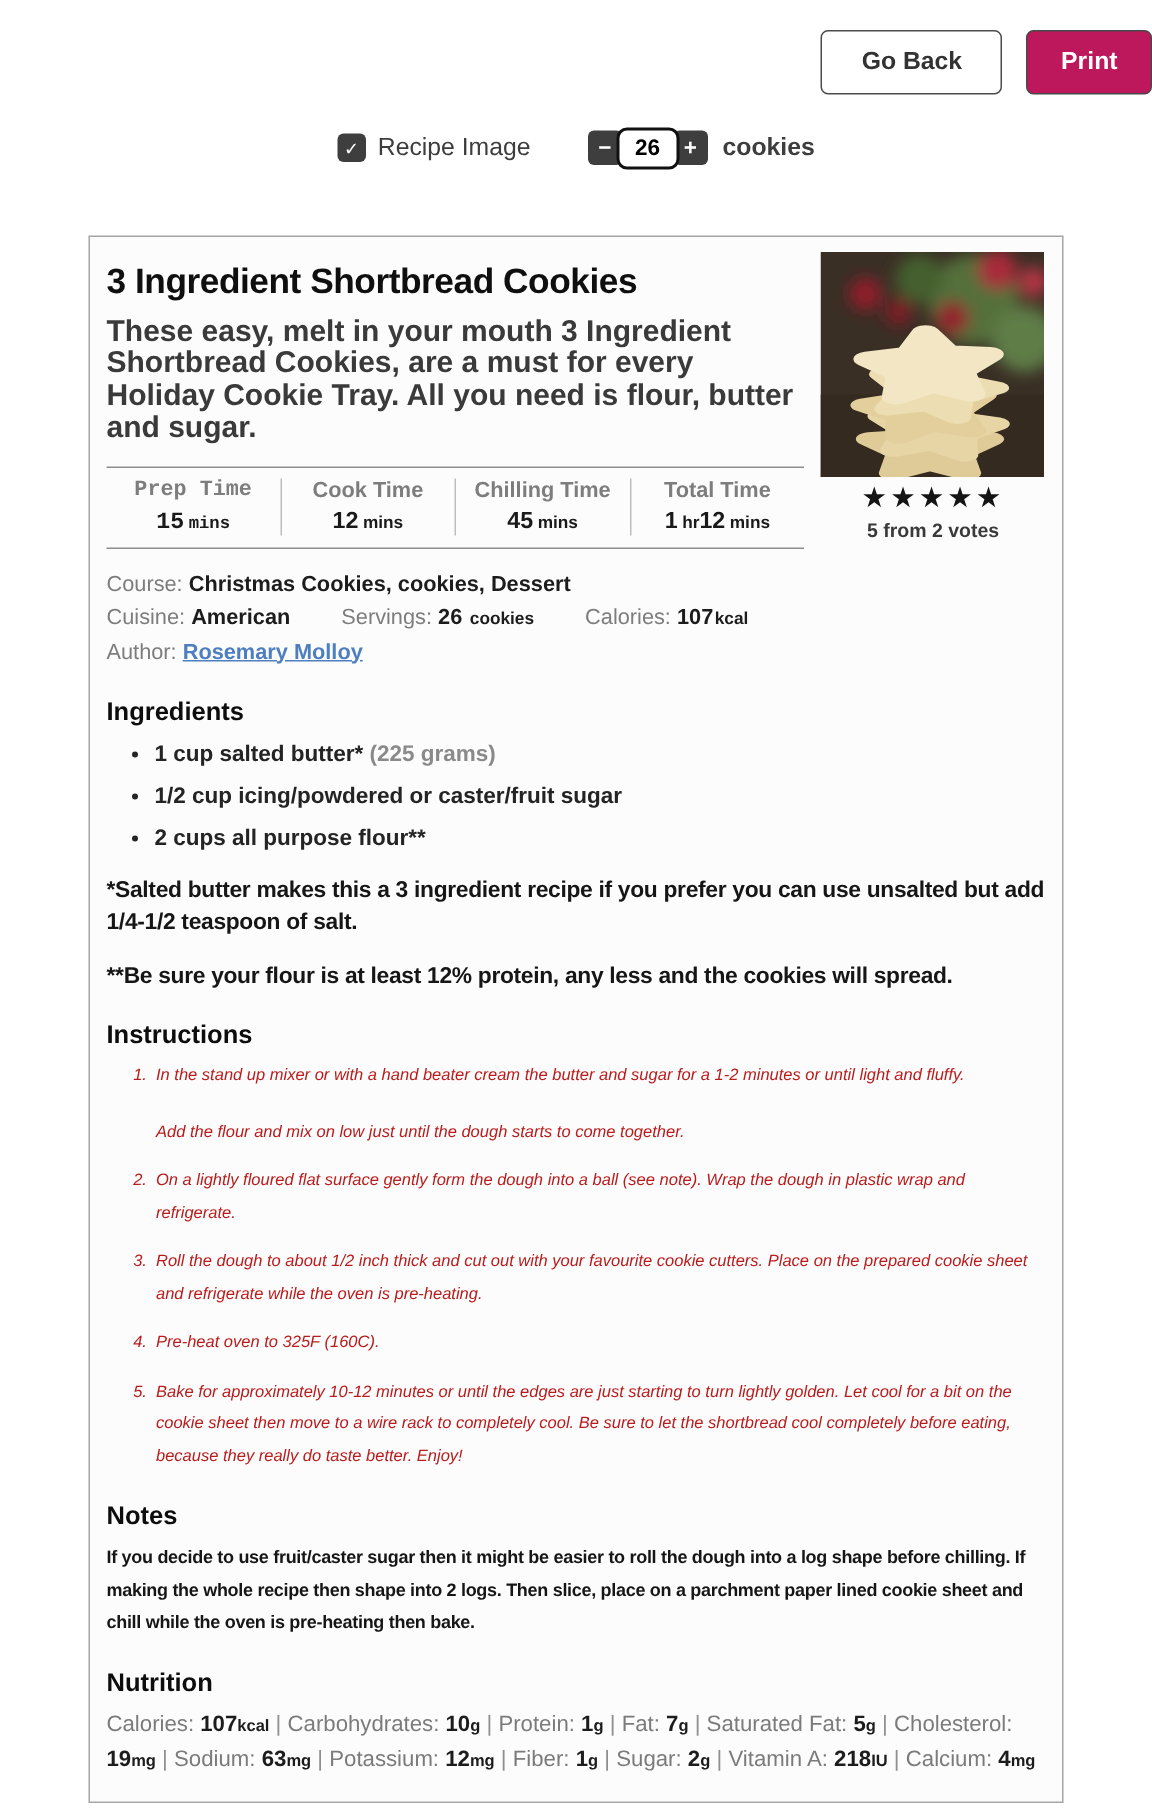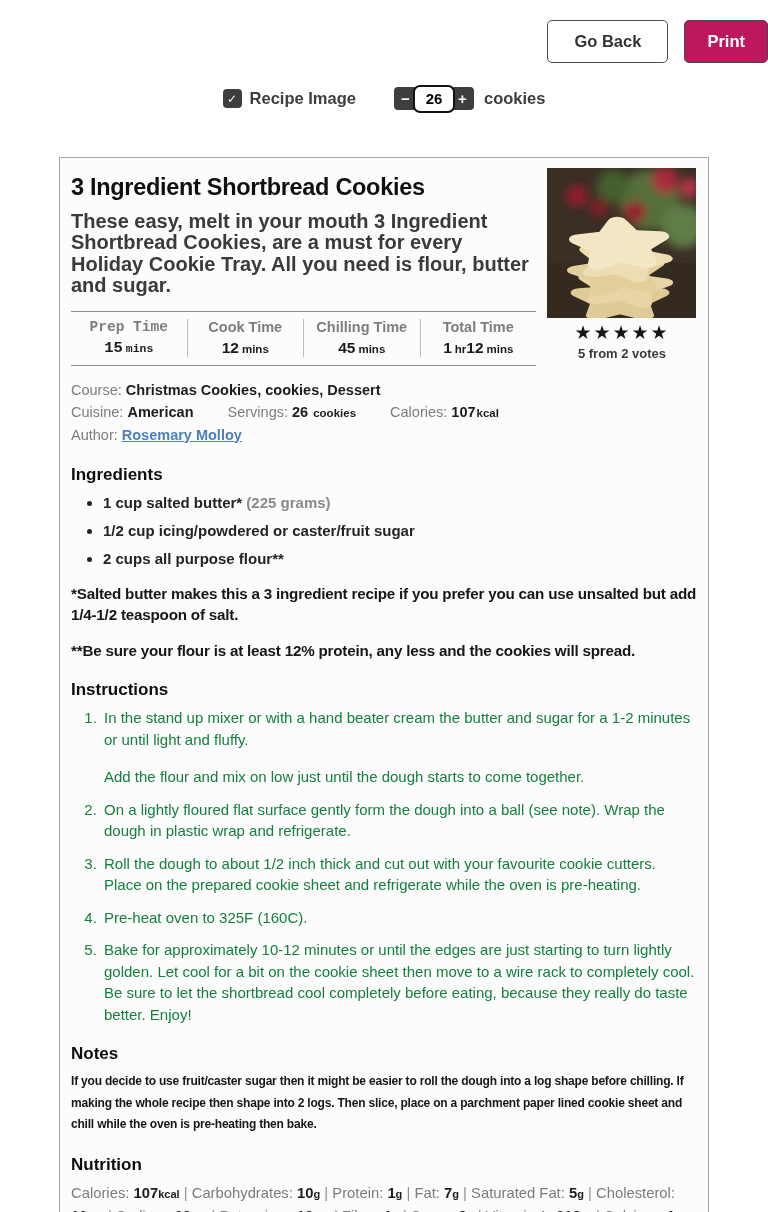--- a/index.html
+++ b/index.html
@@ -11,21 +11,21 @@
   }
   
   .toolbar { display:flex; justify-content:flex-end; align-items:center; gap:16px; padding-top:20px; }
   .btn { font-family:inherit; font-size:16.5px; font-weight:700; border-radius:5px; cursor:pointer; line-height:1; }
   .btn-goback { background:#ffffff; color:#333; border:1.5px solid #4c4c4c; padding:12px 26px; }
   .btn-print  { background:#be185d; color:#ffffff; border:1.5px solid #484848; padding:12px 22px; }
   
   .options { display:flex; justify-content:center; align-items:center; margin-top:22px; }
   .checkbox { width:19px; height:19px; background:#3e3e3e; border-radius:4px; color:#fff;
               display:flex; align-items:center; justify-content:center; font-size:12px; cursor:pointer; }
-  .cb-label { font-size:16.5px; font-weight:700; color:#3d3d3d; margin-left:8px; }
+  .cb-label { font-size:16.5px; font-weight:400; color:#3d3d3d; margin-left:8px; }
   .stepper { display:flex; align-items:center; margin-left:38px; }
   .step-btn { width:23px; height:23px; background:#3e3e3e; color:#fff; border:none; border-radius:4px;
               font-size:15px; font-weight:700; display:flex; align-items:center; justify-content:center; cursor:pointer; }
   .qty-input { width:42px; height:28px; border:2.5px solid #111; border-radius:7px; text-align:center;
                font-family:inherit; font-size:15px; font-weight:600; margin:0 -4px; position:relative; z-index:1; background:#fff; }
   .unit-label { font-size:16.5px; font-weight:700; color:#3d3d3d; margin-left:10px; }
   
   .card { width:650px; margin:44px auto 0; background:#fcfcfc; border:1px solid #a6a6a6; padding:8px 11px 16px; }
   .card-top { display:flex; gap:11px; }
   .col-left { flex:1; min-width:0; }
@@ -47,21 +47,21 @@
   .author-link { color:#4d7fc0; font-weight:700; text-decoration:underline; cursor:pointer; }
   .photo-svg { width:149px; height:150px; display:block; margin-top:2px; }
   .stars { text-align:center; font-size:19px; letter-spacing:2px; color:#141414; margin-top:5px; line-height:20px; }
   .votes { text-align:center; font-size:13px; font-weight:600; color:#3a3a3a; margin-top:3px; }
   h2.section-h { font-size:17px; font-weight:700; color:#0d0d0d; margin:19px 0 7px; }
   ul.ingredients { margin:0; padding-left:32px; }
   ul.ingredients li { font-size:15px; font-weight:600; color:#242424; line-height:21px; margin-bottom:7px; }
   .ing-note { color:#8a8a8a; font-weight:600; }
   .footnote { font-weight:700; font-size:15.2px; line-height:21.5px; letter-spacing:-0.2px; color:#161616; margin:14px 0; }
   ol.instructions { margin:2px 0 0; padding-left:30px; }
-  ol.instructions li { font-size:15px; font-weight:500; color:#15803d; line-height:21.5px; margin-bottom:11px; padding-left:3px; }
+  ol.instructions li { font-size:11px; font-weight:500; color:#b91c1c; line-height:21.5px; margin-bottom:11px; padding-left:3px;font-style:italic; }
   ol.instructions li p { margin:0 0 16px; }
   ol.instructions li p:last-child { margin-bottom:0; }
   .notes-body { font-weight:700; font-size:12px; line-height:21.5px; letter-spacing:-0.2px; color:#161616; margin:0; }
   .nutrition-body { font-size:14.8px; line-height:22px; color:#7b7b7b; font-weight:500; margin:0; }
   .nut-value { font-weight:700; color:#1c1c1c; }
   .nut-unit { font-size:11px; font-weight:700; color:#1c1c1c; }
   .nut-sep { color:#8f8f8f; }
 </style>
 </head>
 <body>

